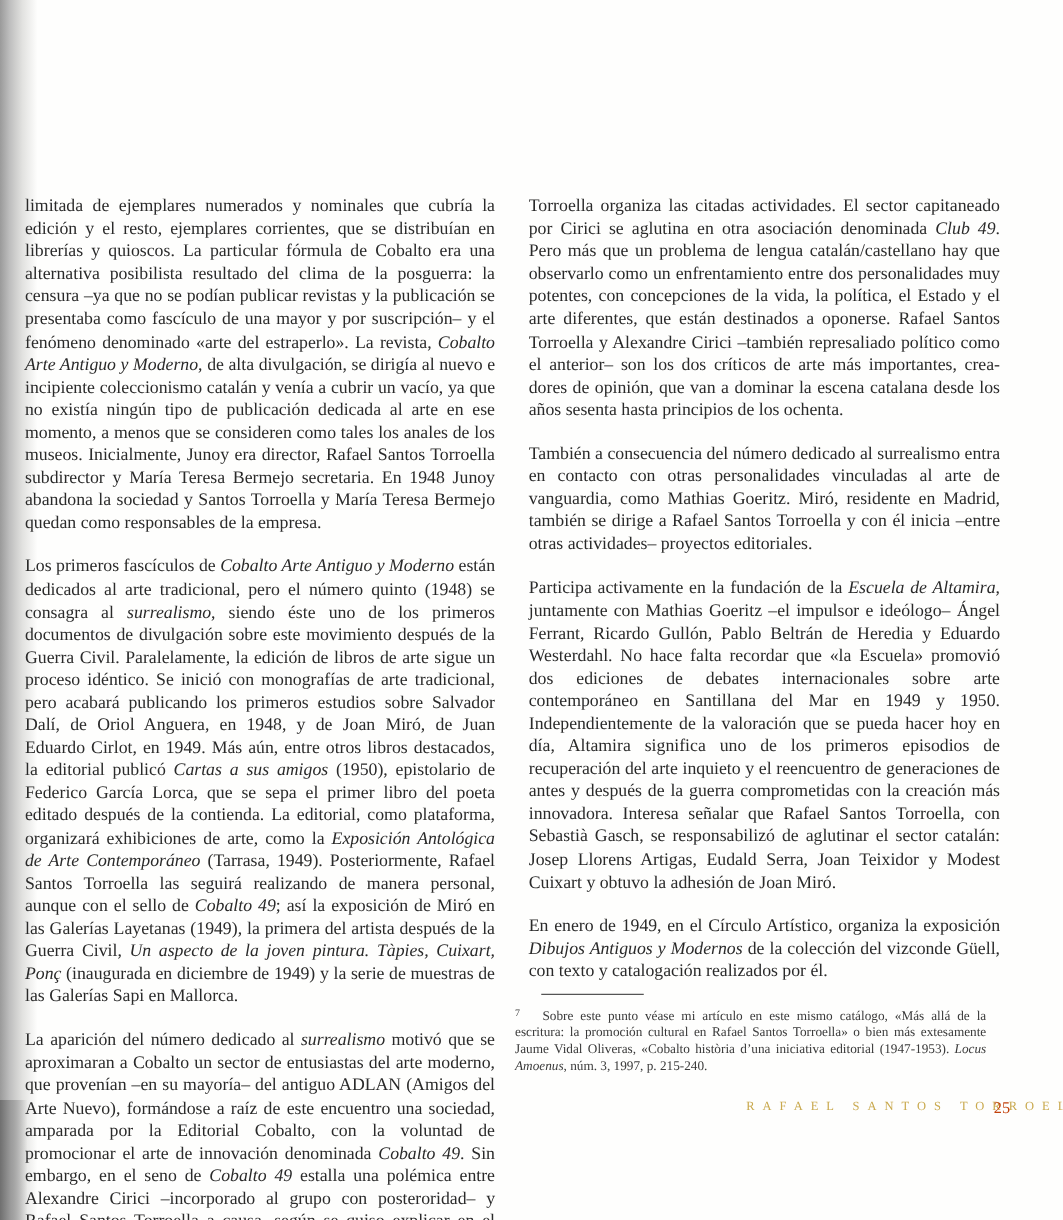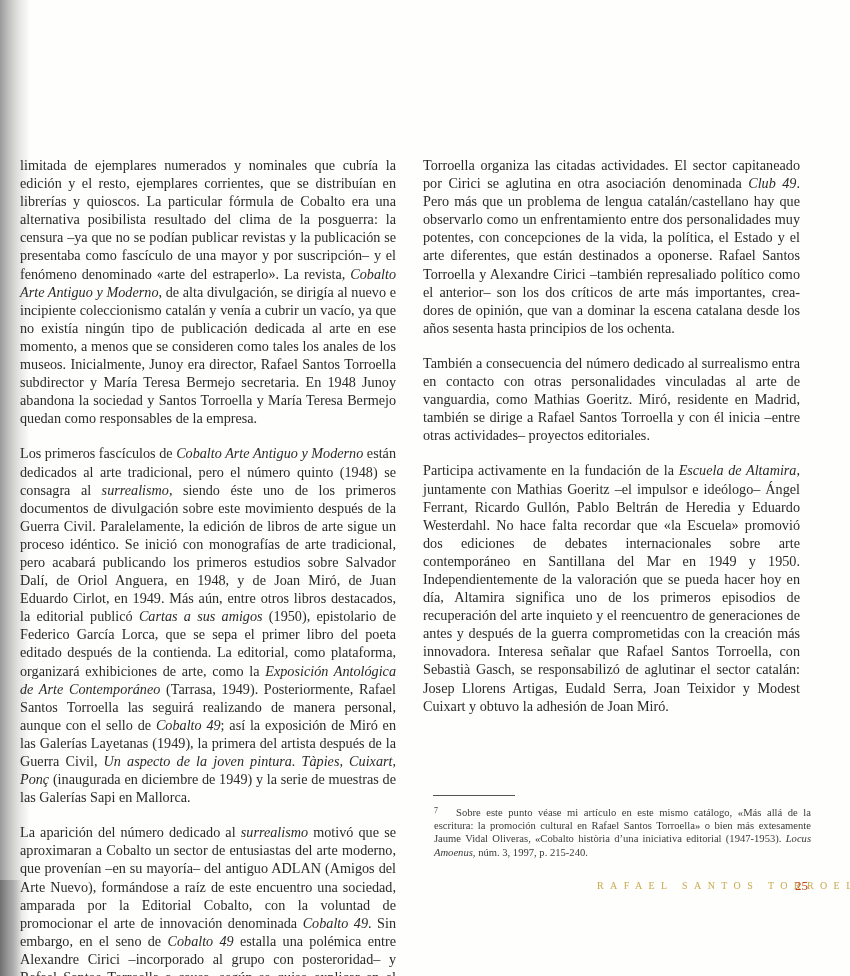--- a/index.html
+++ b/index.html
@@ -24,21 +24,21 @@
   }
   .col-left { left: 20px; }
   .col-right { left: 423px; width: 377px; }
   .para { margin: 0 0 17px 0; }
   .para i { font-style: italic; }
   .fn-rule {
     position: absolute; left: 433px; top: 795px; width: 82px; height: 0;
     border-top: 1px solid #555;
   }
   .footnote {
-    position: absolute; left: 434px; top: 804px; width: 377px;
+    position: absolute; left: 412px; top: 804px; width: 377px;
     font-size: 10.6px; line-height: 13.2px; text-align: justify; color: #3a3a3a;
   }
   .footnote .fn-num { display: inline-block; width: 22px; font-size: 8px; vertical-align: 3px; }
   .running-footer {
     position: absolute; top: 880px; left: 560px; width: 250px;
     font-size: 10px; letter-spacing: 6.4px; color: #c9a94e;
     white-space: nowrap;
   }
   .page-number {
     position: absolute; top: 878px; left: 795px;
@@ -54,20 +54,21 @@
 <div class="column col-left">
   <p class="para">limitada de ejemplares numerados y nominales que cubría la edición y el resto, ejemplares corrientes, que se distribuían en librerías y quioscos. La particular fórmula de Cobalto era una alternativa posibilista resultado del clima de la posguerra: la censura –ya que no se podían publicar revistas y la publicación se presentaba como fascículo de una mayor y por suscrip­ción– y el fenómeno denominado «arte del estraperlo». La revista, <i>Cobalto Arte Antiguo y Moderno</i>, de alta divulgación, se dirigía al nuevo e inci­piente coleccionismo catalán y venía a cubrir un vacío, ya que no existía ningún tipo de publicación dedicada al arte en ese momento, a menos que se consideren como tales los anales de los museos. Inicialmente, Junoy era director, Rafael Santos Torroella subdirector y María Teresa Bermejo secre­taria. En 1948 Junoy abandona la sociedad y Santos Torroella y María Teresa Bermejo quedan como responsables de la empresa.</p>
   <p class="para">Los primeros fascículos de <i>Cobalto Arte Antiguo y Moderno</i> están dedica­dos al arte tradicional, pero el número quinto (1948) se consagra al <i>surrea­lismo</i>, siendo éste uno de los primeros documentos de divulgación sobre este movimiento después de la Guerra Civil. Paralelamente, la edición de libros de arte sigue un proceso idéntico. Se inició con monografías de arte tradicional, pero acabará publicando los primeros estudios sobre Salvador Dalí, de Oriol Anguera, en 1948, y de Joan Miró, de Juan Eduardo Cirlot, en 1949. Más aún, entre otros libros destacados, la editorial publicó <i>Cartas a sus amigos</i> (1950), epistolario de Federico García Lorca, que se sepa el primer libro del poeta editado después de la contienda. La editorial, como plataforma, organizará exhibiciones de arte, como la <i>Exposición Antológica de Arte Contemporáneo</i> (Tarrasa, 1949). Posteriormente, Rafael Santos Torroella las seguirá realizando de manera personal, aunque con el sello de <i>Cobalto 49</i>; así la exposición de Miró en las Galerías Layetanas (1949), la primera del artista después de la Guerra Civil, <i>Un aspecto de la joven pin­tura. Tàpies, Cuixart, Ponç</i> (inaugurada en diciembre de 1949) y la serie de muestras de las Galerías Sapi en Mallorca.</p>
   <p class="para">La aparición del número dedicado al <i>surrealismo</i> motivó que se aproxima­ran a Cobalto un sector de entusiastas del arte moderno, que provenían –en su mayoría– del antiguo ADLAN (Amigos del Arte Nuevo), formándose a raíz de este encuentro una sociedad, amparada por la Editorial Cobalto, con la voluntad de promocionar el arte de innovación denominada <i>Cobalto 49</i>. Sin embargo, en el seno de <i>Cobalto 49</i> estalla una polémica entre Alexandre Cirici –incorporado al grupo con posteroridad– y Rafael Santos Torroella a causa, según se quiso explicar en el momento, de un conflicto idiomático. Santos Torroella disuelve  con la que Rafael Santos</p>
 </div>
 
 <div class="column col-right">
   <p class="para">Torroella organiza las citadas actividades. El sector capitaneado por Cirici se aglutina en otra asociación denominada <i>Club 49</i>. Pero más que un pro­blema de lengua catalán/castellano hay que observarlo como un enfrenta­miento entre dos personalidades muy potentes, con concepciones de la vida, la política, el Estado y el arte diferentes, que están destinados a opo­nerse. Rafael Santos Torroella y Alexandre Cirici –también represaliado político como el anterior– son los dos críticos de arte más importantes, crea­dores de opinión, que van a dominar la escena catalana desde los años sesen­ta hasta principios de los ochenta.</p>
   <p class="para">También a consecuencia del número dedicado al surrealismo entra en contacto con otras personalidades vinculadas al arte de vanguardia, como Mathias Goeritz. Miró, residente en Madrid, también se dirige a Rafael Santos Torroella y con él inicia –entre otras actividades– proyectos editoriales.</p>
   <p class="para">Participa activamente en la fundación de la <i>Escuela de Altamira</i>, junta­mente con Mathias Goeritz –el impulsor e ideólogo– Ángel Ferrant, Ricardo Gullón,  Pablo Beltrán de Heredia y Eduardo Westerdahl. No hace falta recordar que «la Escuela» promovió dos ediciones de debates interna­cionales sobre arte contemporáneo en Santillana del Mar en 1949 y 1950. Independientemente de la valoración que se pueda hacer hoy en día, Altamira significa uno de los primeros episodios de recuperación del arte inquieto y el reencuentro de generaciones de antes y después de la guerra comprometidas con la creación más innovadora. Interesa señalar que Rafael Santos Torroella, con Sebastià Gasch,  se responsabilizó de agluti­nar el sector catalán: Josep Llorens Artigas, Eudald Serra, Joan Teixidor y Modest Cuixart y obtuvo la adhesión de Joan Miró.</p>
+  <p class="para">En enero de 1949, en el Círculo Artístico, organiza la exposición <i>Dibujos Antiguos y Modernos</i> de la colección del vizconde Güell, con texto y cata­logación realizados por él.</p>
 </div>
 
 <div class="fn-rule"></div>
 <div class="footnote">
   <span class="fn-num">7</span><span>Sobre este punto véase mi artículo en este mismo catálogo, «Más allá de la escritura: la pro­moción cultural en Rafael Santos Torroella» o bien más extesamente Jaume Vidal Oliveras, «Cobalto història d’una iniciativa editorial (1947-1953). <i>Locus Amoenus</i>, núm. 3, 1997, p. 215-240.</span>
 </div>
 
 <div class="running-footer" style="color: rgb(201, 169, 78); margin-left: 37px;">RAFAEL SANTOS TORROELLA</div>
 <div class="page-number">25</div>
 

